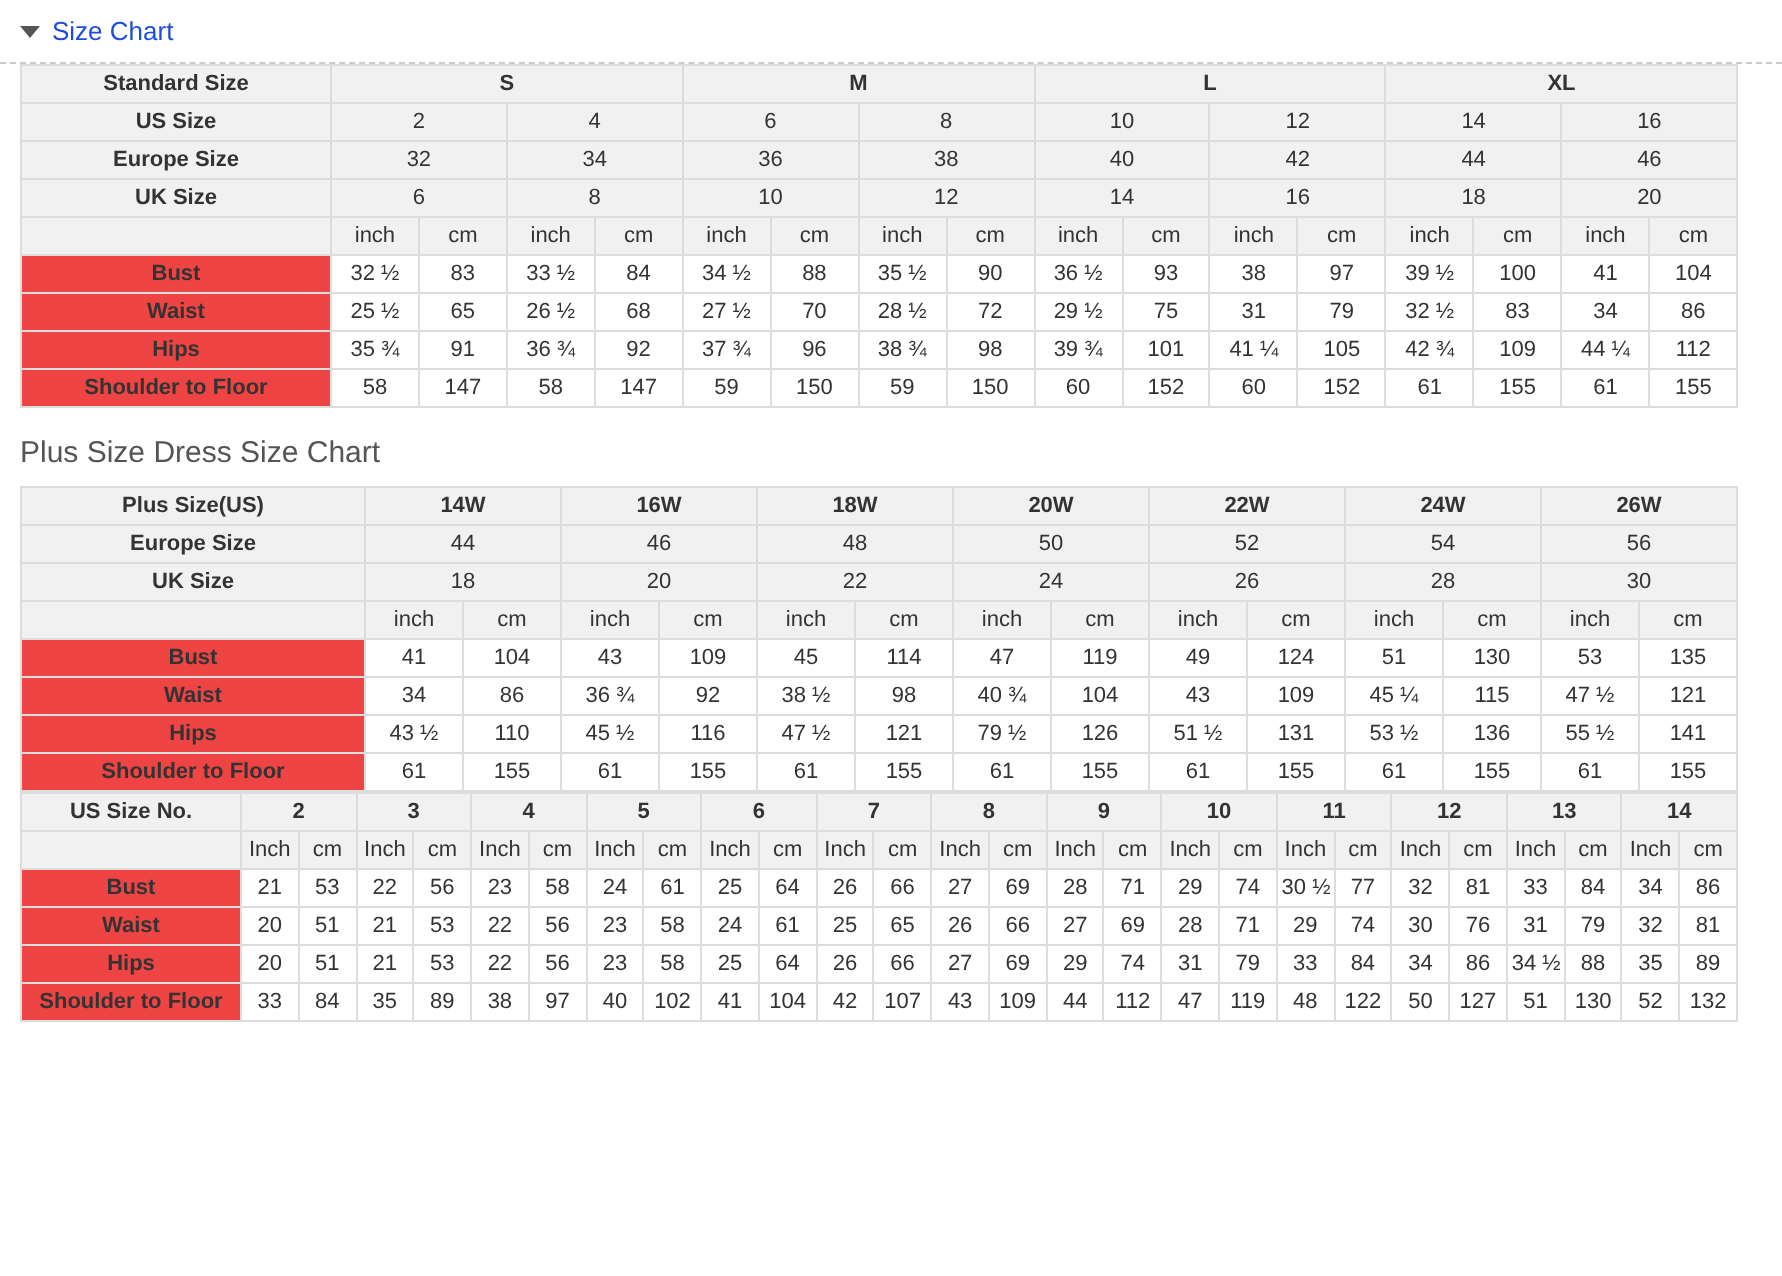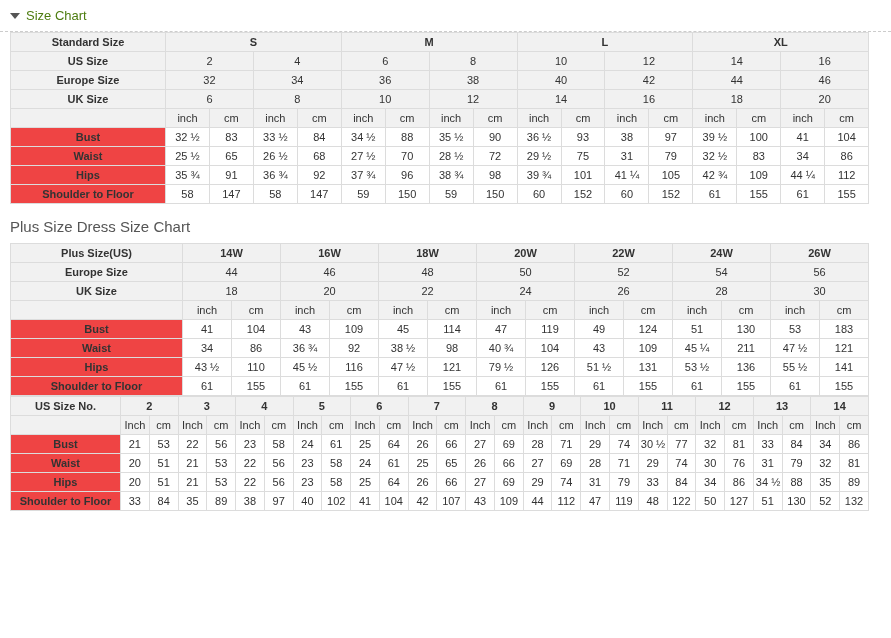--- a/index.html
+++ b/index.html
@@ -23,21 +23,21 @@
   }
   .caret {
     width: 0; height: 0;
     border-left: 5px solid transparent;
     border-right: 5px solid transparent;
     border-top: 6px solid #555555;
     display: inline-block;
   }
   .section-header .title {
     font-size: 13px;
-    color: #4d7c0f;
+    color: #1d4ed8;
     font-weight: normal;
   }
 
   h2.chart-title {
     font-size: 15px;
     font-weight: normal;
     color: #555555;
     margin: 14px 0 8px 10px;
     padding: 0;
   }
@@ -316,36 +316,36 @@
             <td>109</td>
             <td>45</td>
             <td>114</td>
             <td>47</td>
             <td>119</td>
             <td>49</td>
             <td>124</td>
             <td>51</td>
             <td>130</td>
             <td>53</td>
-            <td>183</td>
+            <td>135</td>
           </tr>
           <tr class="datarow">
             <td class="rowlabel">Waist</td>
             <td>34</td>
             <td>86</td>
             <td>36 ¾</td>
             <td>92</td>
             <td>38 ½</td>
             <td>98</td>
             <td>40 ¾</td>
             <td>104</td>
             <td>43</td>
             <td>109</td>
             <td>45 ¼</td>
-            <td>211</td>
+            <td>115</td>
             <td>47 ½</td>
             <td>121</td>
           </tr>
           <tr class="datarow">
             <td class="rowlabel">Hips</td>
             <td>43 ½</td>
             <td>110</td>
             <td>45 ½</td>
             <td>116</td>
             <td>47 ½</td>

